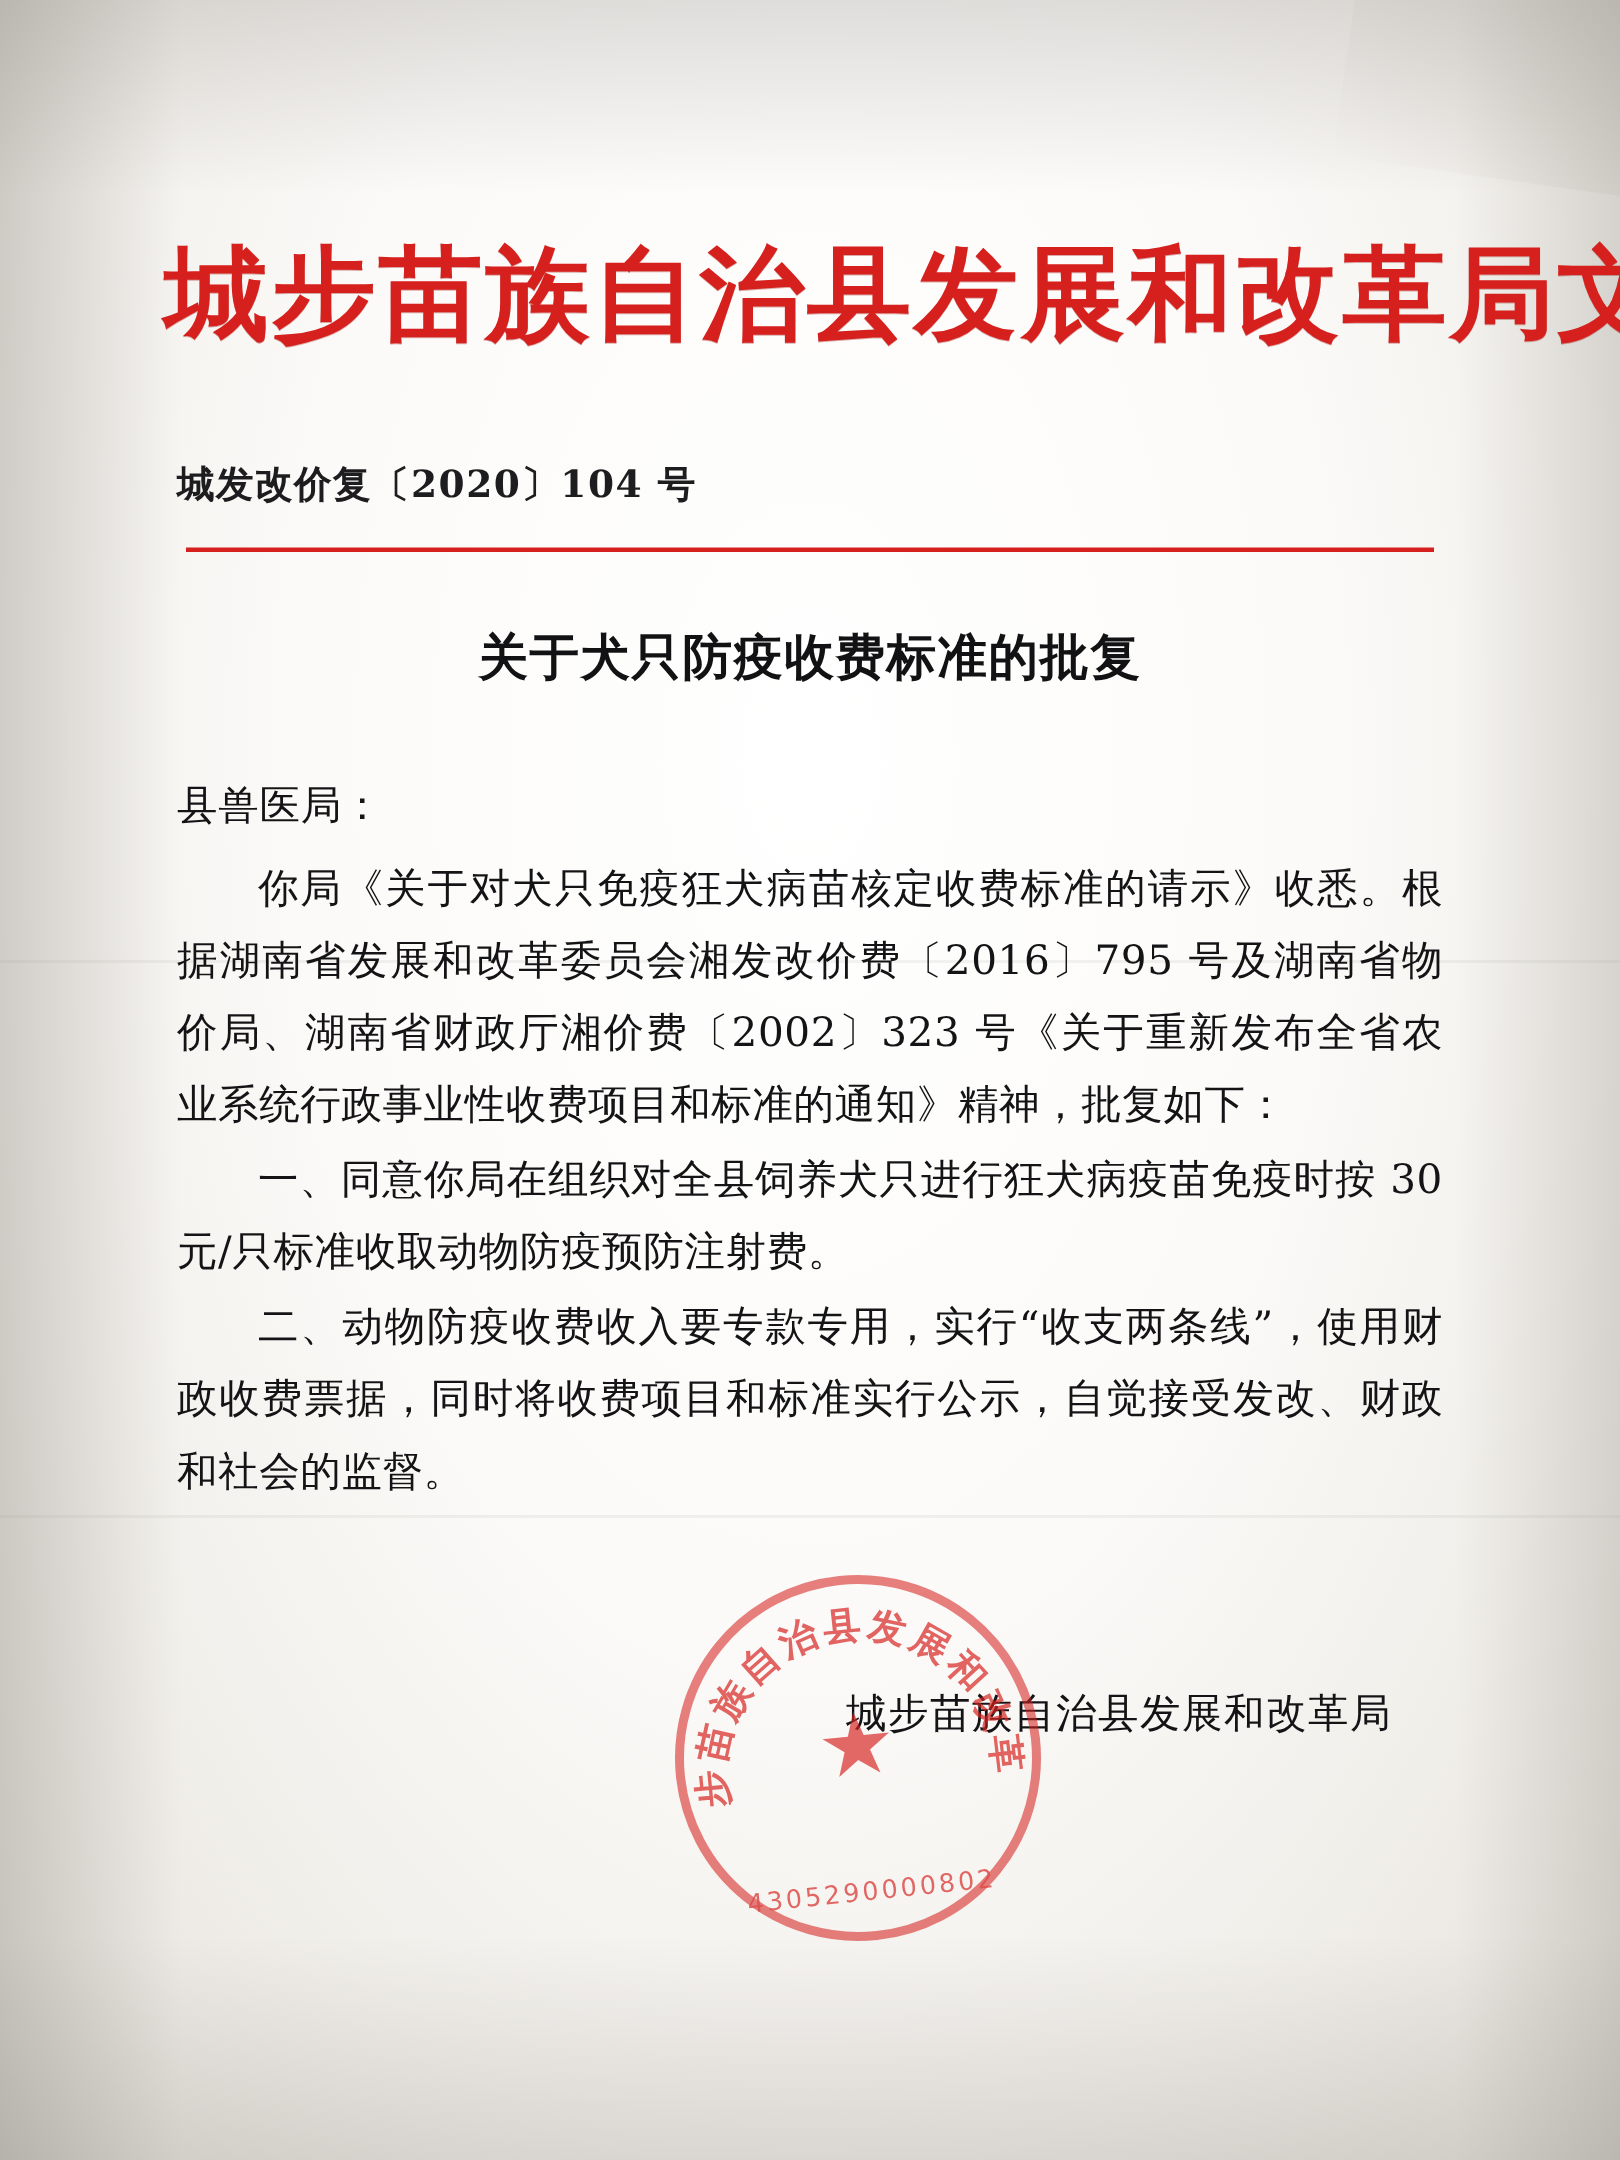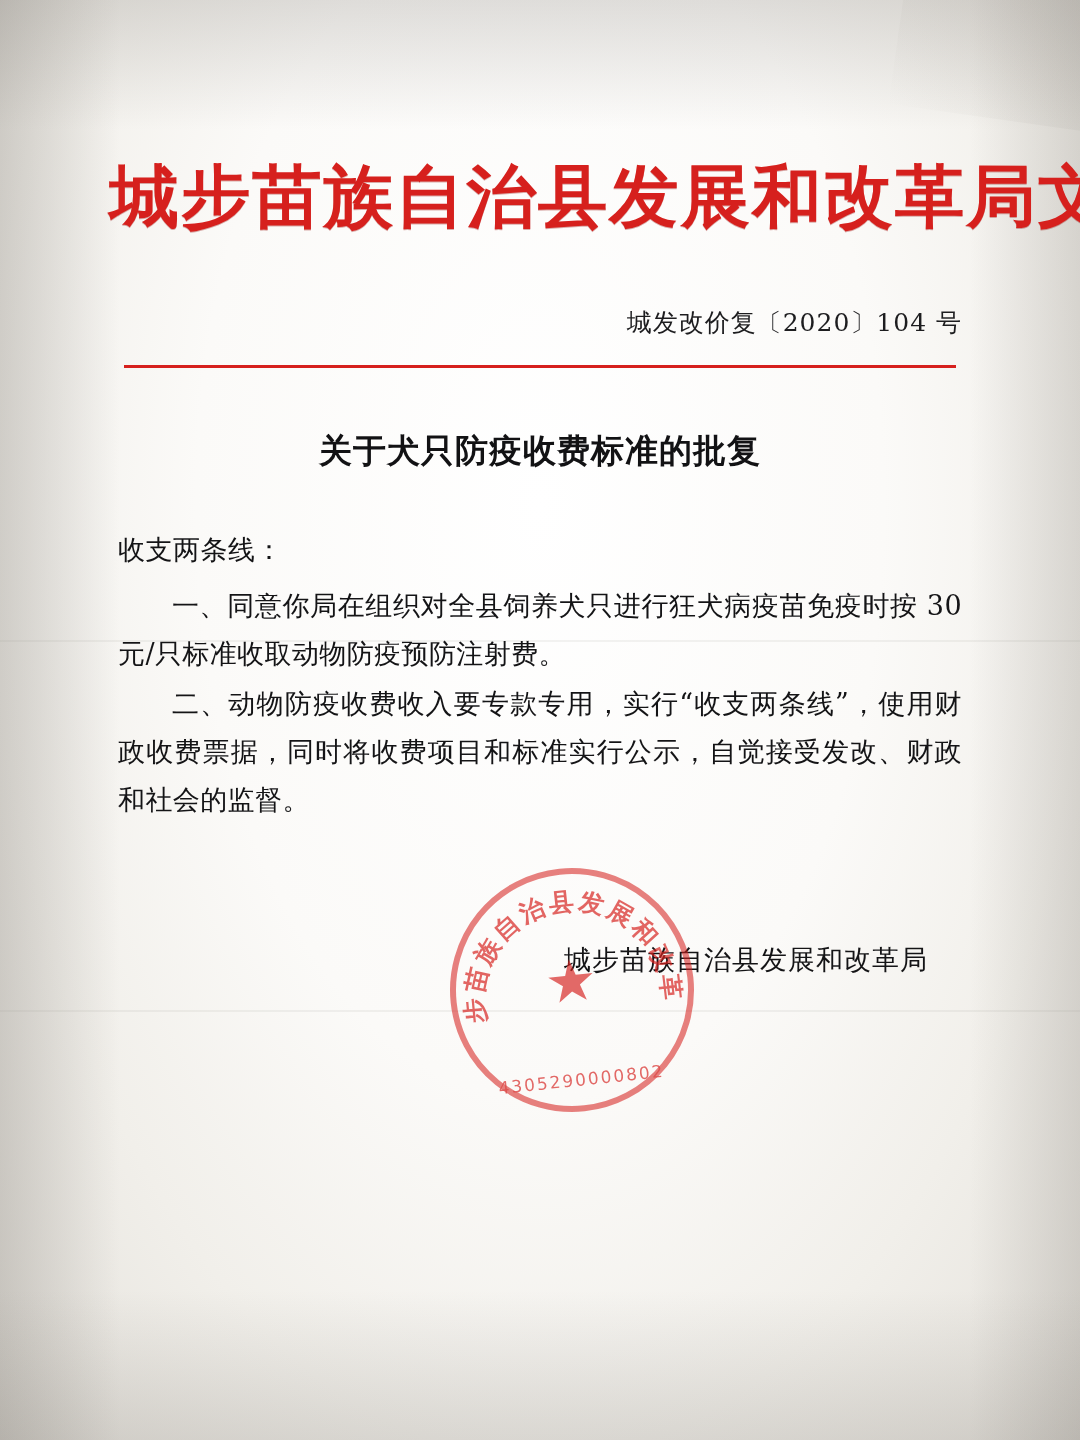--- a/index.html
+++ b/index.html
@@ -69,34 +69,35 @@
     font-size: 68px;
     letter-spacing: 2px;
     line-height: 1.12;
     text-shadow: 0 1px 0 rgba(150,20,18,0.35);
     white-space: nowrap;
     transform: scaleX(1.02);
   }
 
   .doc-number {
     margin-top: 72px;
-    text-align: right;
+    text-align: left;
     font-size: 25px;
     color: #1d1d1f;
     letter-spacing: 1px;
+    font-weight: bold;
   }
 
   .red-rule {
     margin: 26px 6px 0 6px;
     height: 3px;
     background: #d6201d;
   }
 
   .subject {
-    margin-top: 61px;
+    margin-top: 48px;
     text-align: center;
     font-size: 33px;
     font-weight: bold;
     color: #121214;
     letter-spacing: 1px;
   }
 
   .addressee {
     margin-top: 58px;
     font-size: 27px;
@@ -225,23 +226,24 @@
   <div class="doc">
 
     <div class="masthead">城步苗族自治县发展和改革局文件</div>
 
     <div class="doc-number">城发改价复〔2020〕104 号</div>
 
     <div class="red-rule"></div>
 
     <div class="subject">关于犬只防疫收费标准的批复</div>
 
-    <div class="addressee">收支两条线：</div>
+    <div class="addressee">县兽医局：</div>
 
     <div class="body-text">
+      <p class="para">你局《关于对犬只免疫狂犬病苗核定收费标准的请示》收悉。根据湖南省发展和改革委员会湘发改价费〔2016〕795 号及湖南省物价局、湖南省财政厅湘价费〔2002〕323 号《关于重新发布全省农业系统行政事业性收费项目和标准的通知》精神，批复如下：</p>
       <p class="para item">一、同意你局在组织对全县饲养犬只进行狂犬病疫苗免疫时按 30 元/只标准收取动物防疫预防注射费。</p>
       <p class="para item">二、动物防疫收费收入要专款专用，实行“收支两条线”，使用财政收费票据，同时将收费项目和标准实行公示，自觉接受发改、财政和社会的监督。</p>
     </div>
 
     <div class="sign-block">
 
       <div class="seal">
         <div class="seal-inner"></div>
         <svg class="seal-arc" viewBox="0 0 232 232">
           <defs>

